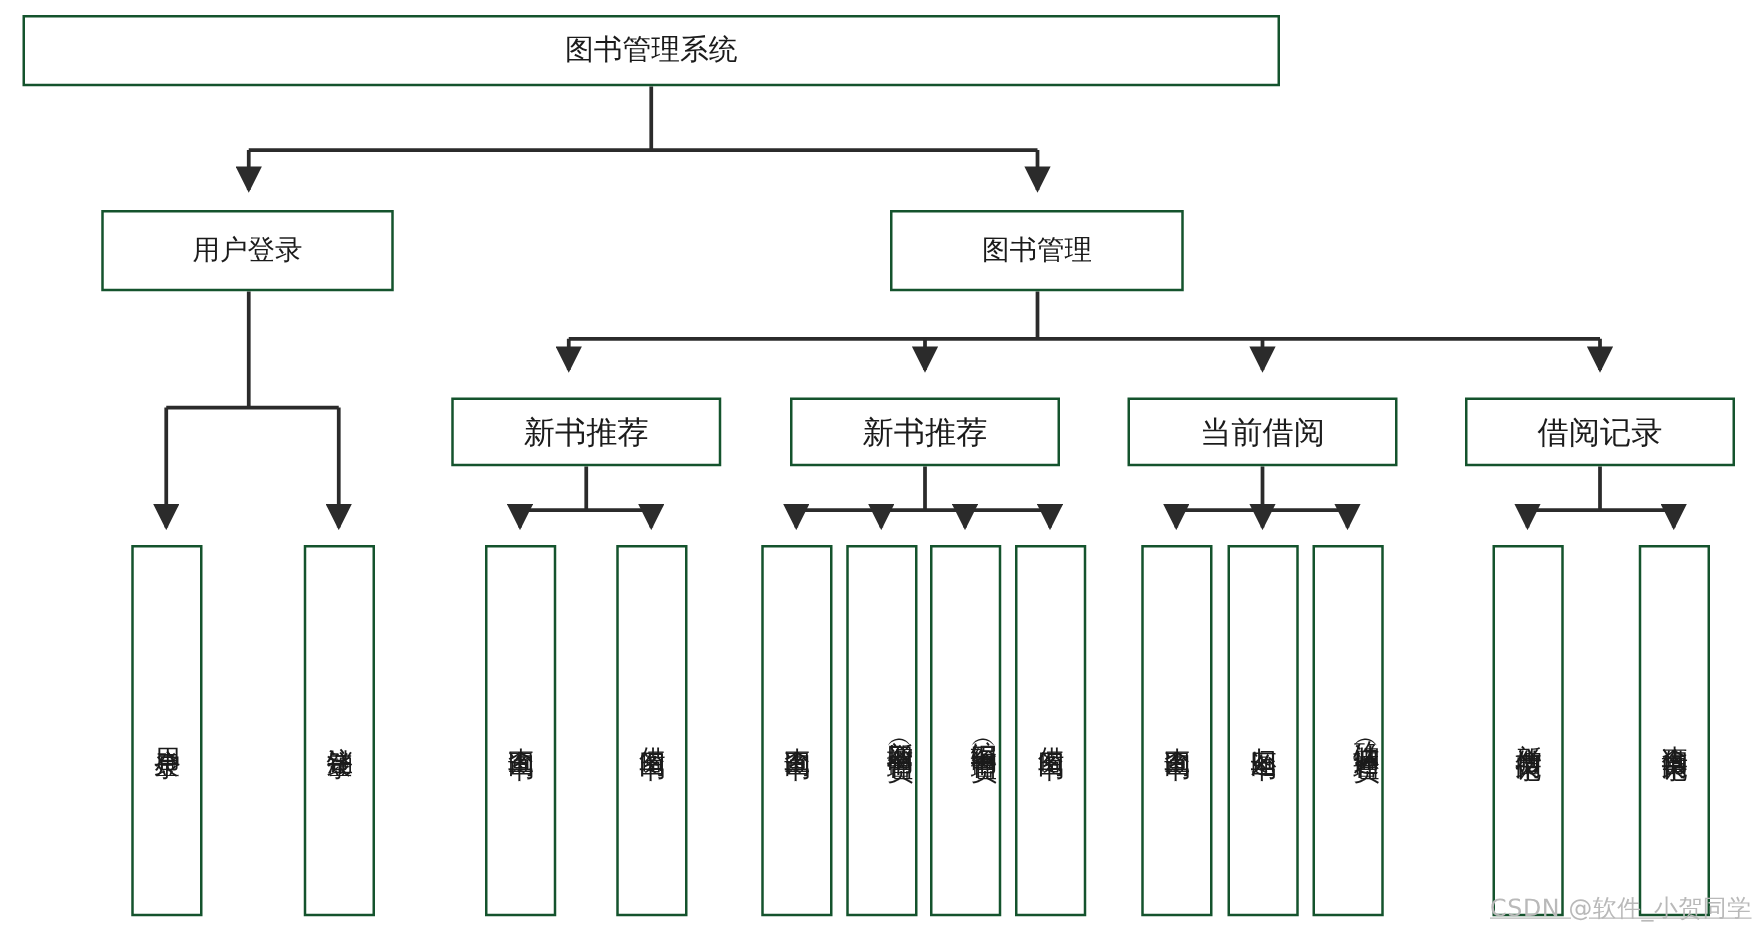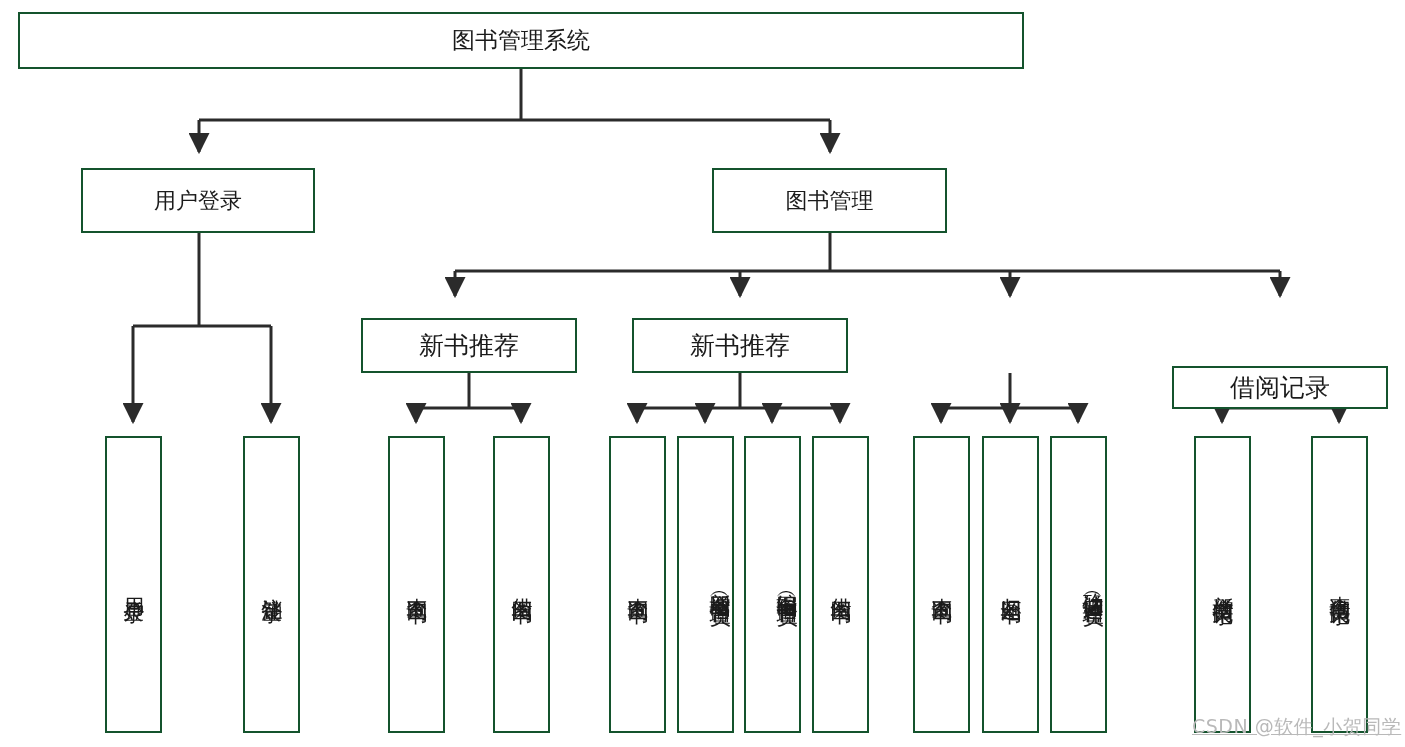--- a/index.html
+++ b/index.html
@@ -134,21 +134,24 @@
   <div class="node level2" style="left:712px; top:168px; width:235px; height:65px;">
     <span class="label">图书管理</span>
   </div>
 
   <div class="node level3" style="left:361px; top:318px; width:216px; height:55px;">
     <span class="label">新书推荐</span>
   </div>
   <div class="node level3" style="left:632px; top:318px; width:216px; height:55px;">
     <span class="label">新书推荐</span>
   </div>
-  <div class="node level3" style="left:1172px; top:318px; width:216px; height:43px;margin-top:48px;">
+  <div class="node level3" style="left:902px; top:318px; width:216px; height:55px;">
+    <span class="label">当前借阅</span>
+  </div>
+  <div class="node level3" style="left:1172px; top:318px; width:216px; height:55px;">
     <span class="label">借阅记录</span>
   </div>
 
   <div class="node leaf" style="left:105px; top:436px; width:57px; height:297px; align-items:center;">
     <span class="label">用户登录</span>
   </div>
   <div class="node leaf" style="left:243px; top:436px; width:57px; height:297px; align-items:center;">
     <span class="label">注销登录</span>
   </div>
 

